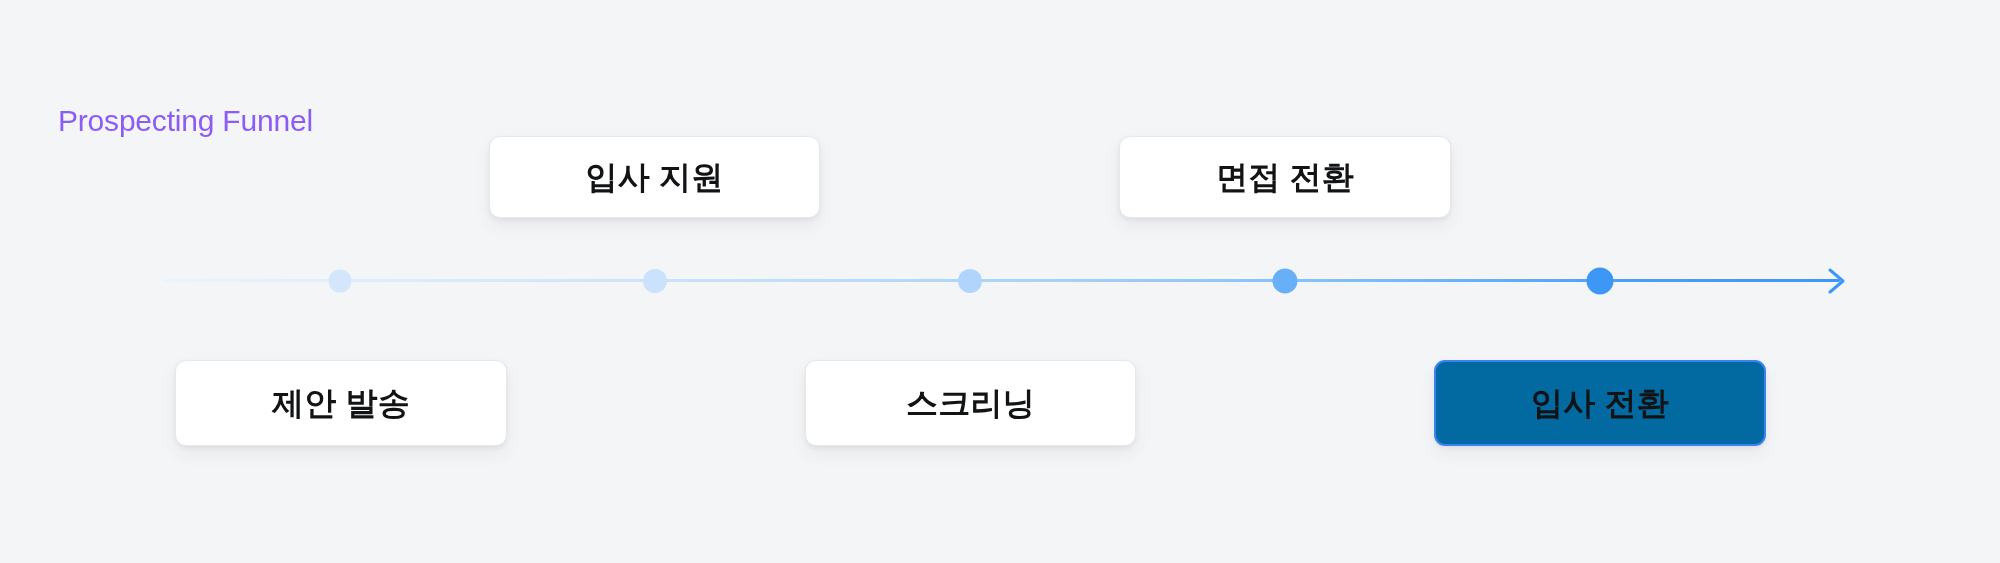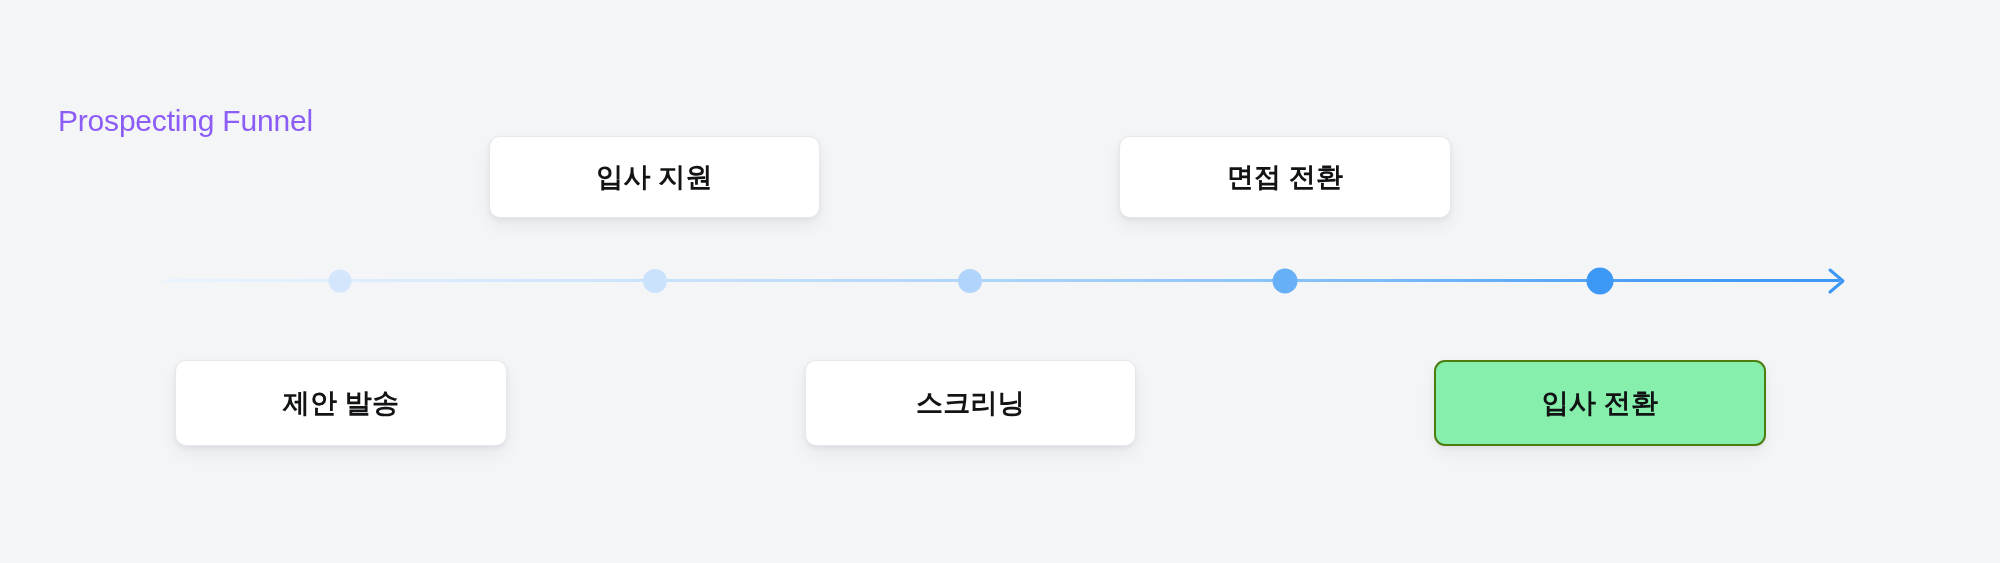--- a/index.html
+++ b/index.html
@@ -97,28 +97,28 @@
     top: 136px;
     height: 82px;
   }
 
   .stage-card.bottom {
     top: 360px;
     height: 86px;
   }
 
   .stage-card.active {
-    background: #86efac;
-    border: 2px solid #4d7c0f;
+    background: #0369a1;
+    border: 2px solid #3b82f6;
     box-shadow: 0 2px 5px rgba(16, 24, 40, 0.05),
                 0 8px 18px rgba(16, 24, 40, 0.05);
   }
 
   .stage-label {
-    font-size: 27px;
+    font-size: 32px;
     line-height: 30px;
     font-weight: 700;
     color: #111315;
     letter-spacing: 0.2px;
     white-space: nowrap;
   }
 </style>
 </head>
 <body>
 

